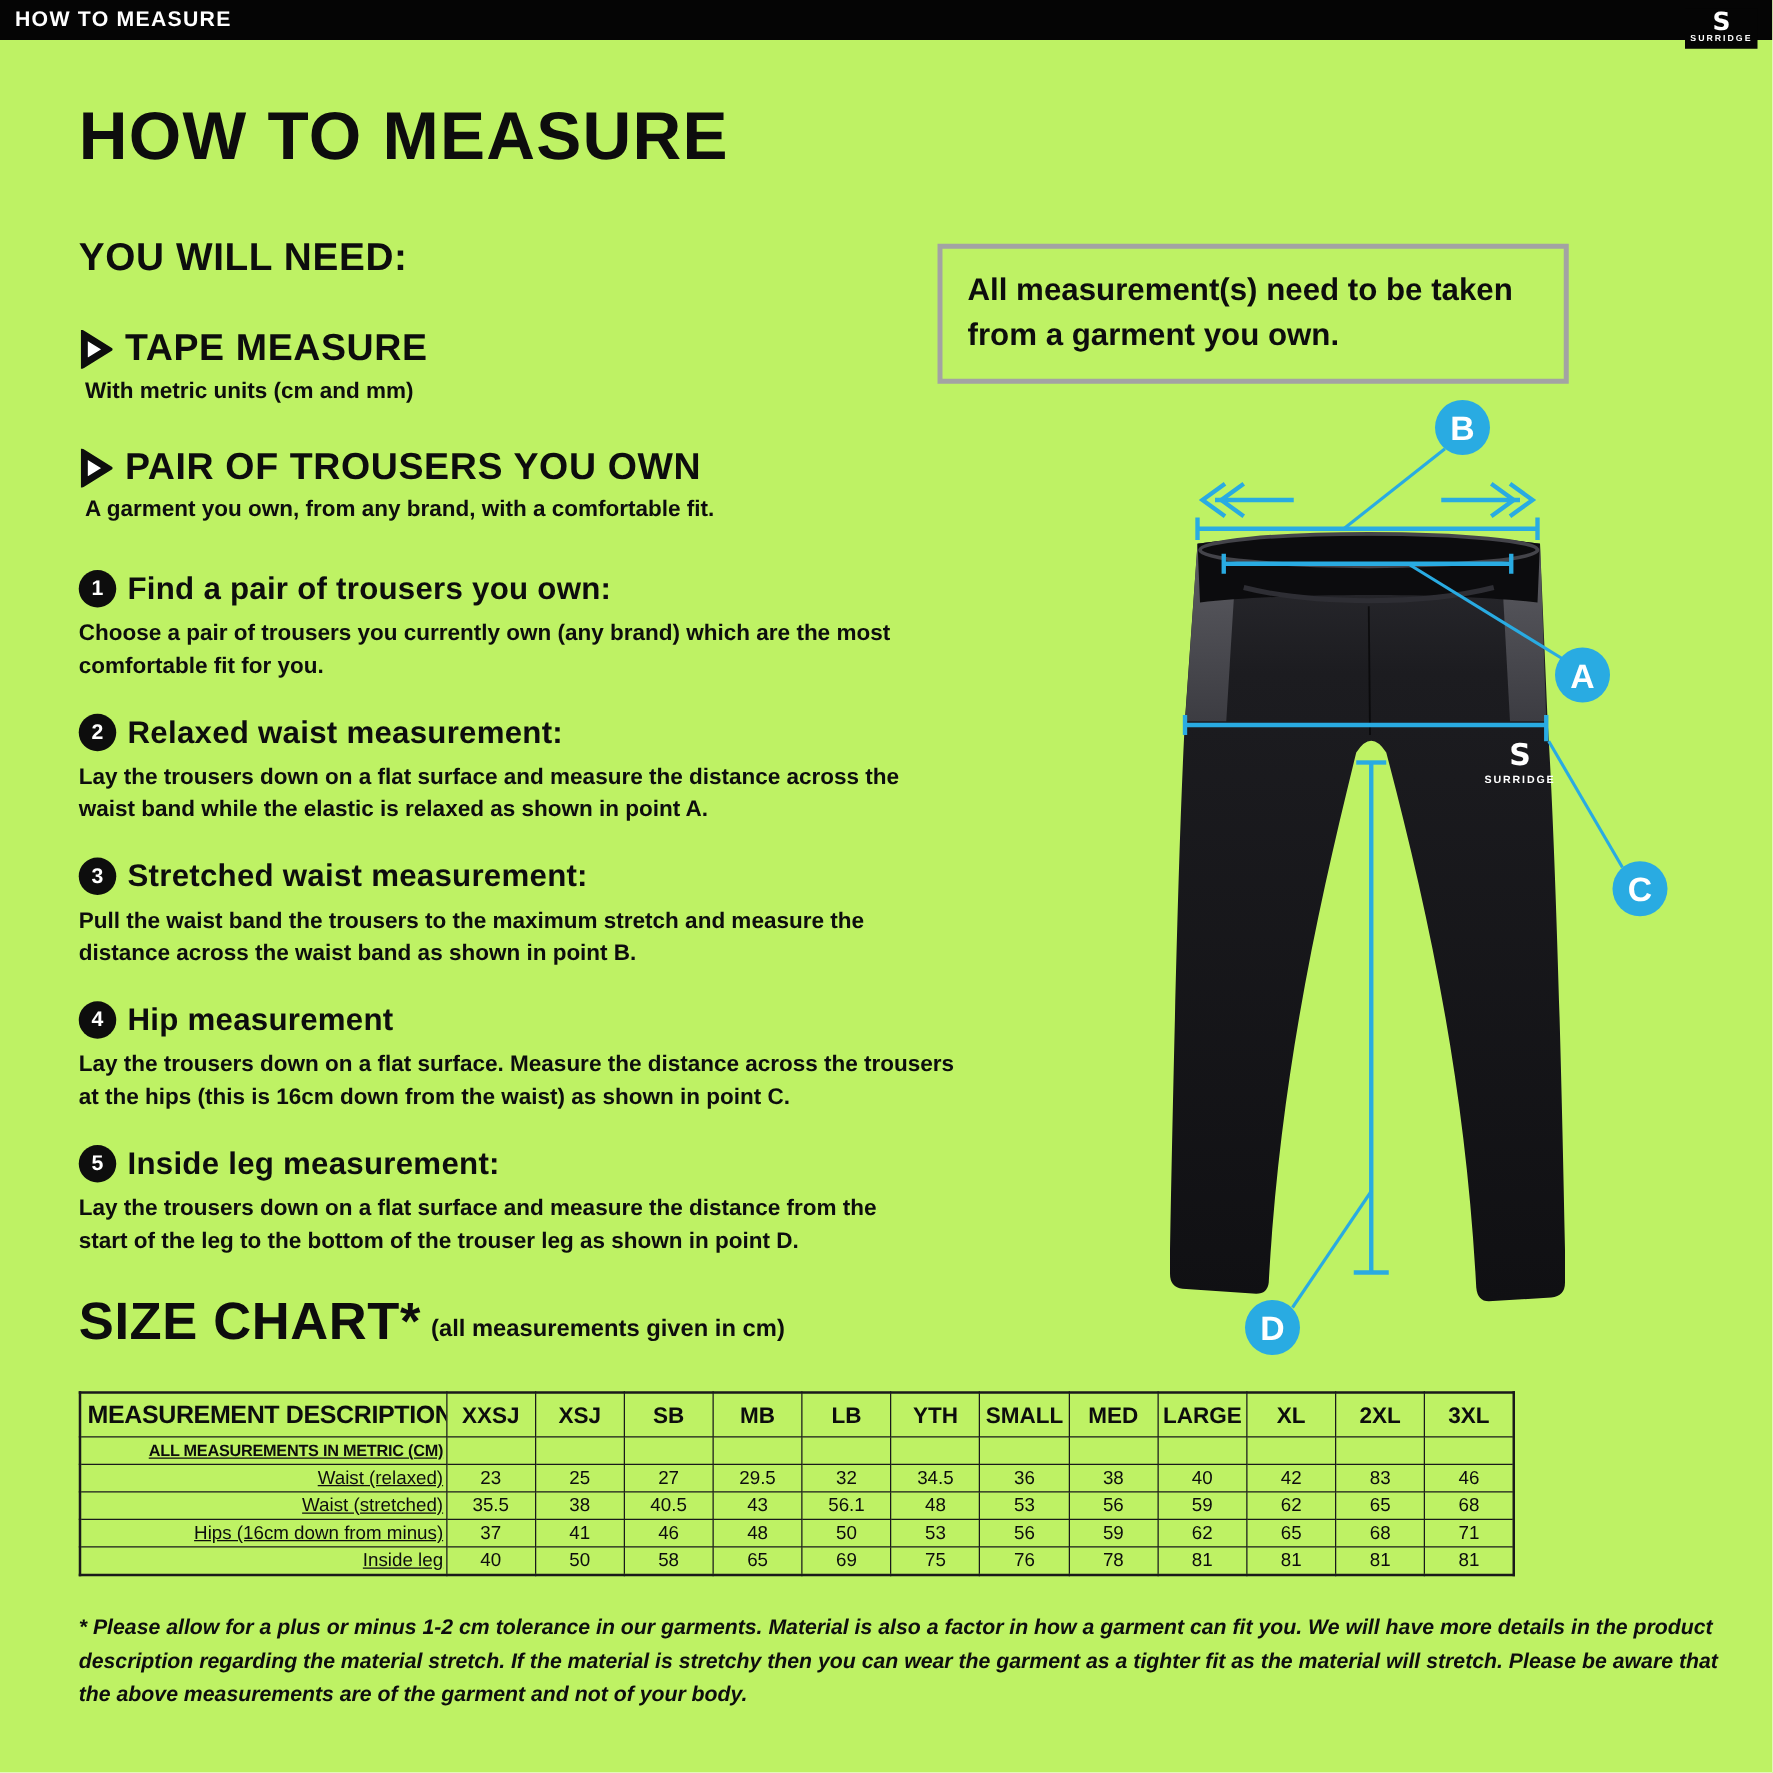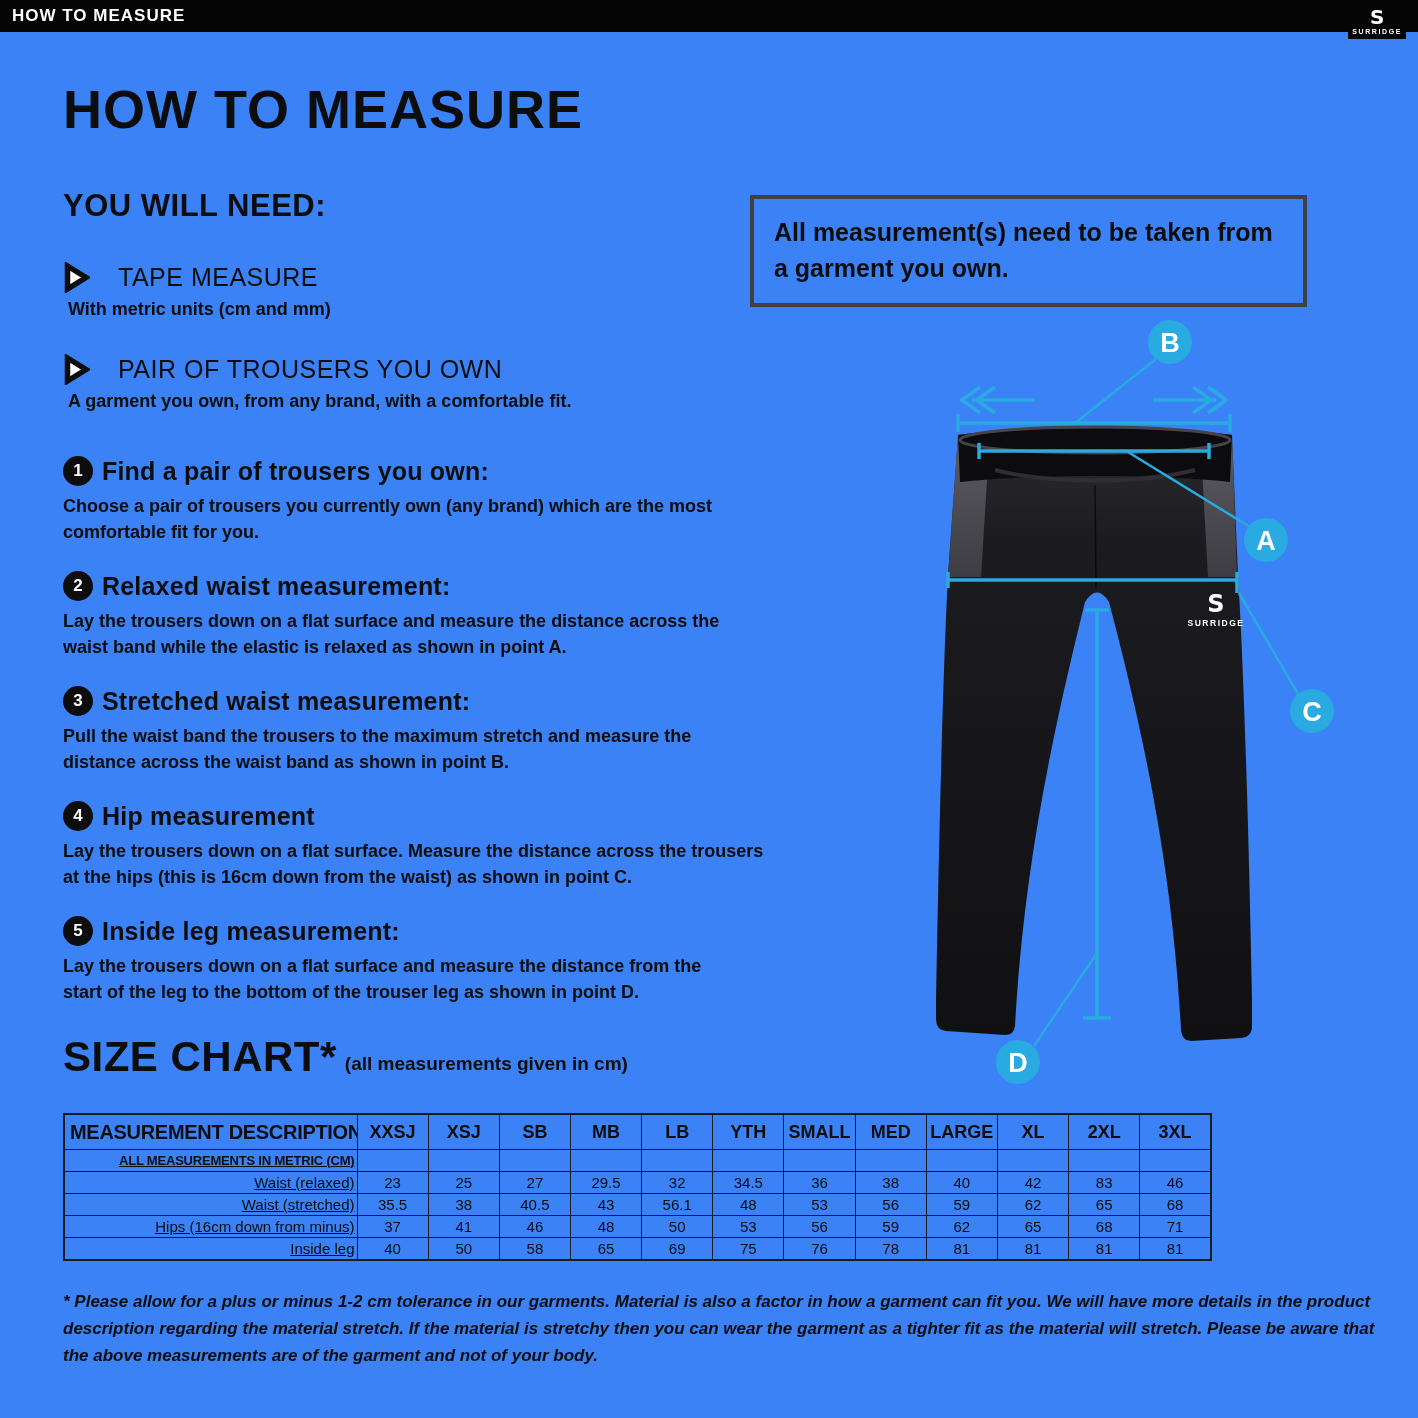--- a/index.html
+++ b/index.html
@@ -1,37 +1,37 @@
 <!DOCTYPE html>
 <html><head>
 <meta charset="utf-8">
 <style>
   html,body{margin:0;padding:0;background:#fff;}
-  #canvas{position:relative;width:1418px;height:1418px;background:#3b82f6;overflow:hidden;
+  #canvas{position:relative;width:1418px;height:1418px;background:#bef264;overflow:hidden;
           font-family:"Liberation Sans","DejaVu Sans",sans-serif;color:#0d0d0d;}
 
   
   .topbar{position:absolute;left:0;top:0;width:100%;height:32px;background:#050505;
           display:flex;align-items:center;justify-content:space-between;box-sizing:border-box;padding:0 12px;}
   .topbar-title{color:#fff;font-size:17px;font-weight:bold;letter-spacing:1px;}
   .topbar-logo{display:flex;flex-direction:column;align-items:center;line-height:1;margin-top:14px;background:#050505;padding:0 4px 4px 4px;}
   .topbar-logo .s{color:#fff;font-weight:bold;font-size:20px;font-family:"DejaVu Sans",sans-serif;}
   .topbar-logo .w{color:#fff;font-weight:bold;font-size:7px;letter-spacing:1.6px;margin-top:1px;}
 
   .h1{position:absolute;left:63px;top:82px;font-size:54px;font-weight:bold;letter-spacing:1px;line-height:1;}
   .ywn{position:absolute;left:63px;top:188px;font-size:31px;font-weight:bold;letter-spacing:.5px;}
 
-  .notebox{position:absolute;left:750px;top:195px;width:557px;height:112px;box-sizing:border-box;
-           border:4px solid #404040;padding:15px 20px;font-size:25px;font-weight:bold;line-height:1.45;}
+  .notebox{position:absolute;left:750px;top:195px;width:505px;height:112px;box-sizing:border-box;
+           border:4px solid #a3a3a3;padding:15px 20px;font-size:25px;font-weight:bold;line-height:1.45;}
 
   .needs{position:absolute;left:63px;top:262px;}
   .need{margin-bottom:34px;}
   .need-head{display:flex;align-items:center;}
   .tri{width:27px;height:31px;flex:none;}
-  .need-title{font-size:25px;font-weight:normal;letter-spacing:.5px;margin-left:28px;}
+  .need-title{font-size:30px;font-weight:bold;letter-spacing:.5px;margin-left:10px;}
   .need-desc{font-size:18px;font-weight:bold;margin-top:6px;margin-left:5px;}
 
   .steps{position:absolute;left:63px;top:456px;}
   .step{margin-bottom:26px;}
   .step-head{display:flex;align-items:center;}
   .step-num{width:30px;height:30px;border-radius:50%;background:#0d0d0d;color:#fff;font-size:17px;
             font-weight:bold;display:flex;align-items:center;justify-content:center;flex:none;}
   .step-title{font-size:25px;font-weight:bold;margin-left:9px;letter-spacing:.2px;}
   .step-body{font-size:18px;font-weight:bold;line-height:26px;margin:7px 0 0 0;}
   .s1 .step-body{width:750px;} .s2 .step-body{width:705px;} .s3 .step-body{width:695px;}

